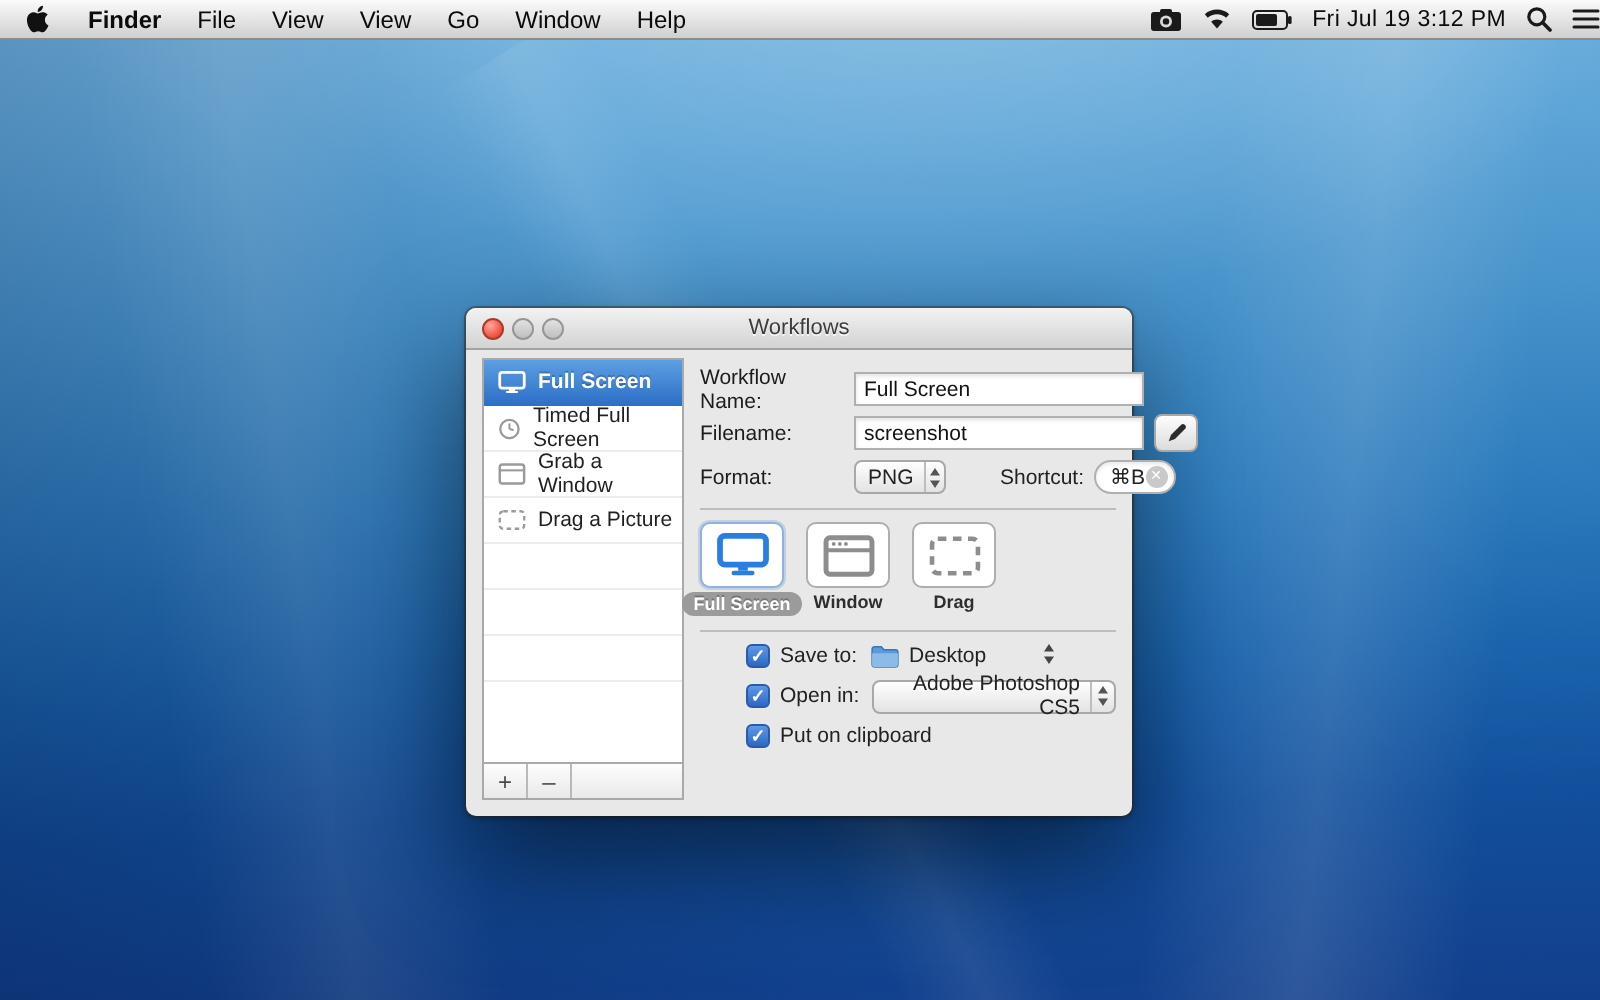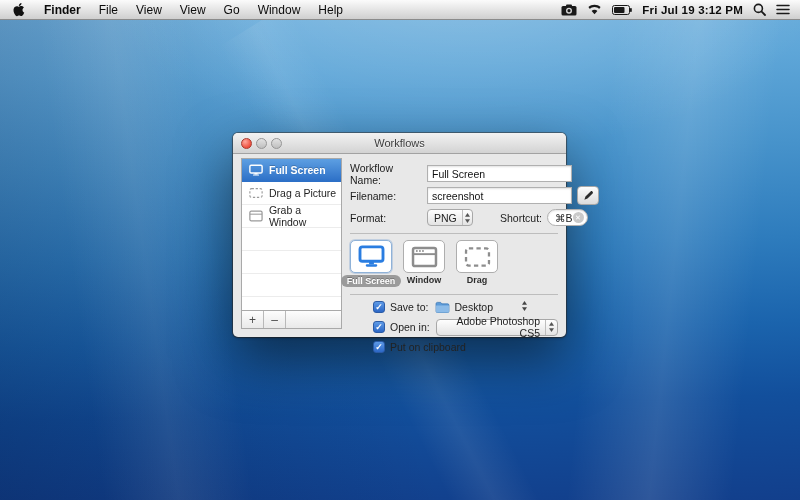--- a/index.html
+++ b/index.html
@@ -17,26 +17,26 @@
   .s5{inset:0;background:linear-gradient(70deg,rgba(2,12,50,.28),rgba(2,12,50,0) 45%);}
 
   
   .menubar{position:absolute;top:0;left:0;right:0;height:19px;z-index:5;
     background:linear-gradient(#fbfbfb,#cfcfcf);border-bottom:1px solid #8b8b8b;
     display:flex;align-items:center;font-size:12px;color:#0b0b0b;}
   .mb-left{display:flex;align-items:flex-start;height:100%;}
   .apple{display:flex;align-items:center;padding:0 10px 0 12px;height:100%;}
   .menu-item{padding:0 9px;height:100%;display:flex;align-items:center;}
   .menu-item.app{font-weight:bold;}
-  .mb-right{margin-left:auto;display:flex;align-items:center;gap:10px;padding-right:10px;height:100%;font-weight:bold;}
+  .mb-right{margin-left:auto;display:flex;align-items:center;gap:10px;height:100%;}
   .status-icon{display:flex;align-items:center;height:100%;}
   .clock{font-size:11.5px;letter-spacing:.2px;}
 
   
-  .window{position:absolute;left:233px;top:133px;width:333px;height:204px;border-radius:5px;
+  .window{position:absolute;left:233px;top:154px;width:333px;height:254px;border-radius:5px;
     background:#e8e8e8;box-shadow:0 22px 55px rgba(0,0,0,.55),0 1px 3px rgba(0,0,0,.4),0 0 0 1px rgba(70,70,70,.55);z-index:4;}
   .titlebar{height:20px;border-radius:5px 5px 0 0;position:relative;
     background:linear-gradient(#f2f2f2,#d3d3d3);border-bottom:1px solid #a2a2a2;
     display:flex;align-items:center;justify-content:center;}
   .title{font-size:11px;color:#3c3c3c;text-shadow:0 1px 0 rgba(255,255,255,.7);}
   .lights{position:absolute;left:8px;top:4.5px;display:flex;gap:4px;}
   .light{width:11px;height:11px;border-radius:50%;box-sizing:border-box;}
   .light.close{background:radial-gradient(circle at 35% 30%,#ffa79c,#ee4f3e 70%);border:1px solid #a83a2f;}
   .light.dim{background:linear-gradient(#e2e2e2,#bfbfbf);border:1px solid #969696;}
 
@@ -179,31 +179,39 @@
         <div class="sb-rows">
           <div class="sb-row selected">
             <svg width="14" height="12" viewBox="0 0 16 13">
                 <rect x="1" y="1" width="14" height="9" rx="1.5" fill="none" stroke="#fff" stroke-width="1.6"></rect>
                 <rect x="6.2" y="10" width="3.6" height="1.6" fill="#fff"></rect>
                 <rect x="4.5" y="11.6" width="7" height="1.2" rx="0.6" fill="#fff"></rect>
               </svg>
             <span>Full Screen</span>
           </div>
           <div class="sb-row">
-            <svg width="14" height="12" viewBox="0 0 16 13">
-                <rect x="1" y="1.5" width="14" height="10" rx="2" fill="none" stroke="#9a9a9a" stroke-width="1.3" stroke-dasharray="2.6 2"></rect>
-              </svg>
-            <span>Drag a Picture</span>
+            <svg width="13" height="13" viewBox="0 0 14 14">
+                <circle cx="7" cy="7" r="5.6" fill="none" stroke="#9a9a9a" stroke-width="1.4"></circle>
+                <line x1="7" y1="7" x2="7" y2="3.6" stroke="#9a9a9a" stroke-width="1.2"></line>
+                <line x1="7" y1="7" x2="9.6" y2="7.8" stroke="#9a9a9a" stroke-width="1.2"></line>
+              </svg>
+            <span>Timed Full Screen</span>
           </div>
           <div class="sb-row">
             <svg width="14" height="12" viewBox="0 0 16 13">
                 <rect x="1" y="1" width="14" height="11" rx="1.5" fill="none" stroke="#9a9a9a" stroke-width="1.4"></rect>
                 <line x1="1" y1="4.4" x2="15" y2="4.4" stroke="#9a9a9a" stroke-width="1.2"></line>
               </svg>
             <span>Grab a Window</span>
+          </div>
+          <div class="sb-row">
+            <svg width="14" height="12" viewBox="0 0 16 13">
+                <rect x="1" y="1.5" width="14" height="10" rx="2" fill="none" stroke="#9a9a9a" stroke-width="1.3" stroke-dasharray="2.6 2"></rect>
+              </svg>
+            <span>Drag a Picture</span>
           </div>
           <div class="sb-row"></div>
           <div class="sb-row"></div>
           <div class="sb-row"></div>
         </div>
         <div class="sb-bottom">
           <span class="sb-btn">+</span>
           <span class="sb-btn">–</span>
         </div>
       </div>

